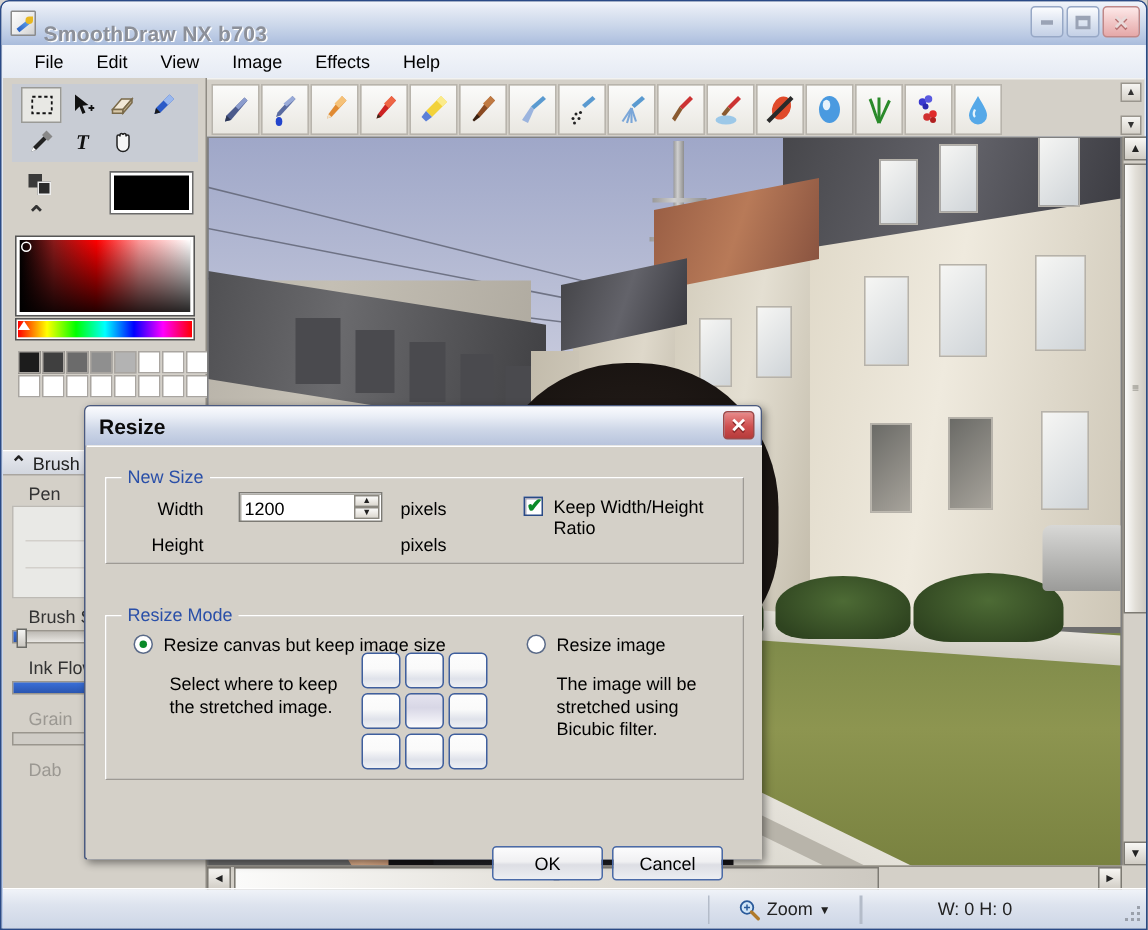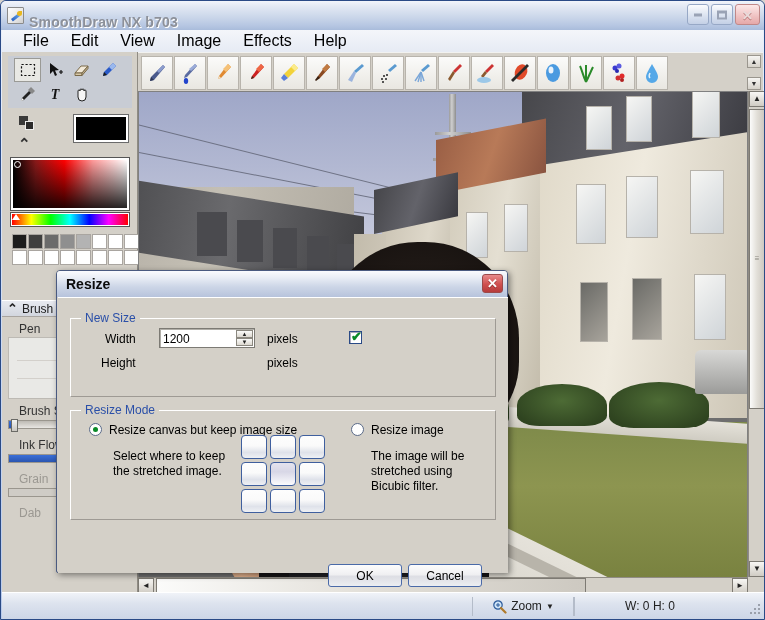--- a/index.html
+++ b/index.html
@@ -66,21 +66,21 @@
   .max-g { width:10px; height:9px; border:2px solid #9aa3b5; border-top-width:3px; }
   .close-g { font-size:13px; font-weight:bold; color:#e8dada; line-height:1; text-shadow:0 1px 0 #b57070; }
 
   
   #menu-bar {
     position:absolute; left:1px; top:29px; width:761px; height:22px;
     background:linear-gradient(to bottom,#f4f6fa,#e6ebf4);
     display:flex; align-items:center; padding-left:10px;
   }
   .menu-item {
-    padding:3px 11px; font-size:16px; color:#000; cursor:default;
+    padding:3px 11px; font-size:12px; color:#000; cursor:default;
   }
 
   
   #toolbar-strip {
     position:absolute; left:1px; top:51px; width:761px; height:39px;
     background:#d4d0c8;
     border-top:1px solid #f2f2f0;
   }
   #brush-toolbar {
     position:absolute; left:137px; top:0px; height:39px; width:606px;
@@ -350,21 +350,21 @@
     position:absolute; left:-1px; top:-1px; right:-1px; bottom:-1px;
     border:1px solid #9e9a94;
     border-top-color:#fff; border-left-color:#fff;
     pointer-events:none;
   }
   .group-legend {
     position:absolute; top:-8px; left:10px;
     background:#d4d0c8; padding:0 4px;
     font-size:12px; color:#2a4fa8;
   }
-  #grp-newsize { left:12px; top:20px; width:426px; height:79px; }
+  #grp-newsize { left:12px; top:20px; width:426px; height:58px; }
   #grp-mode    { left:12px; top:112px; width:426px; height:110px; }
 
   .field-label { position:absolute; font-size:12px; color:#000; }
   .spin-wrap {
     position:absolute; width:96px; height:20px;
     background:#fff; border:1px solid #7c7a74;
     box-shadow:inset 1px 1px 0 #b0aea8;
     display:flex; align-items:center;
   }
   .spin-wrap input {
@@ -851,20 +851,21 @@
           </div>
         </div>
         <span class="unit-label" style="left:196px; top:13px;">pixels</span>
 
         <span class="field-label" style="left:30px; top:37px;">Height</span>
         <span class="unit-label" style="left:196px; top:37px;">pixels</span>
 
         <div class="cbx" style="left:278px; top:12px;">
           <span class="tick">✔</span>
         </div>
+        <span class="cbx-label" style="left:298px; top:12px;">Keep Width/Height Ratio</span>
       </fieldset>
 
       <fieldset class="group" id="grp-mode">
         <div class="inner"></div>
         <legend class="group-legend">Resize Mode</legend>
 
         <div class="rdo" style="left:18px; top:12px;">
           <i class="dot"></i>
         </div>
         <span class="rdo-label" style="left:38px; top:12px;">Resize canvas but keep image size</span>

